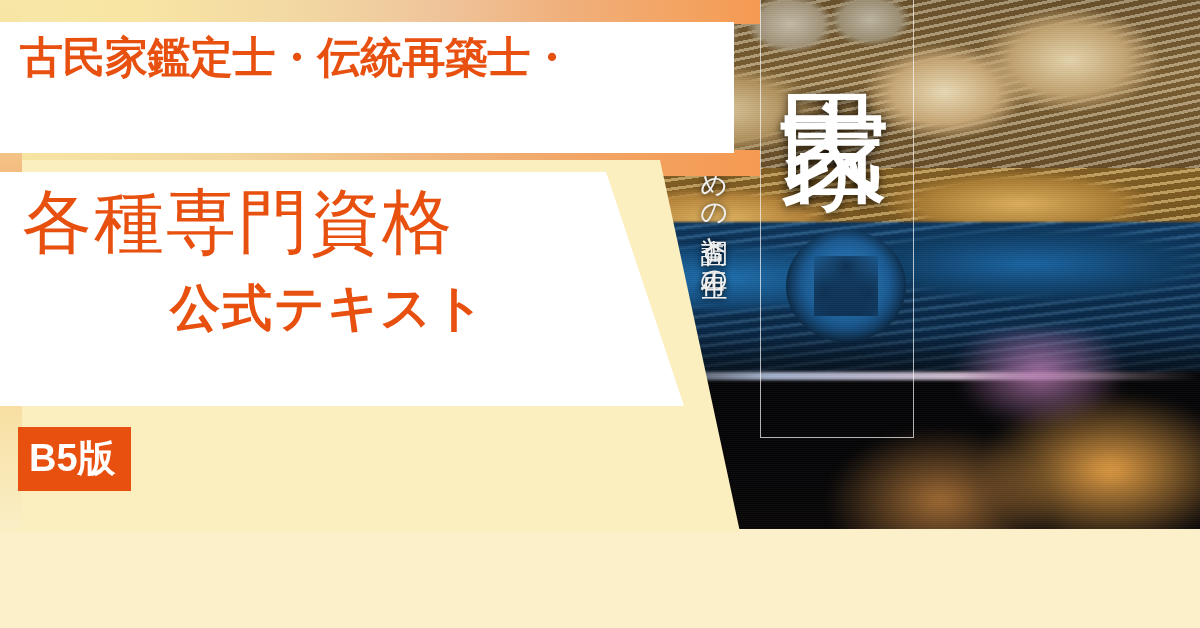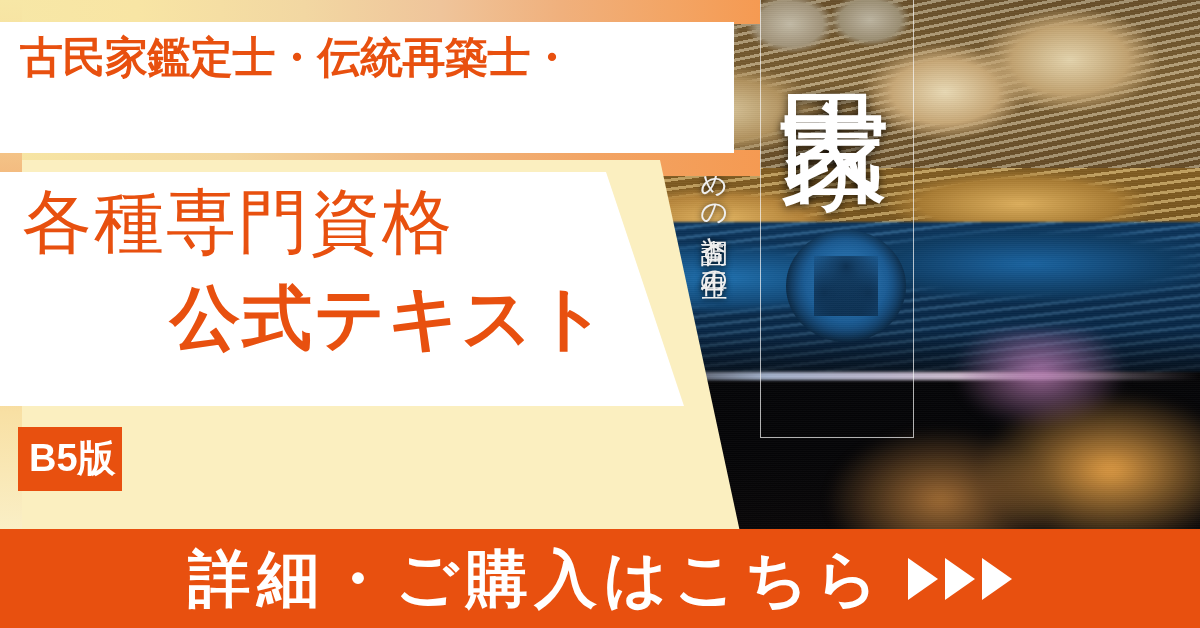--- a/index.html
+++ b/index.html
@@ -155,33 +155,33 @@
   }
   .cert-lines div{display:block;}
 
   .head-1{
     position:absolute;left:22px;top:187px;
     color:#E8500F;font-size:70px;font-weight:400;line-height:1;
     letter-spacing:2px;white-space:nowrap;
   }
   .head-2{
     position:absolute;left:170px;top:283px;
-    color:#E8500F;font-size:70px;font-weight:700;line-height:1;
+    color:#E8500F;font-size:50px;font-weight:700;line-height:1;
     letter-spacing:2px;white-space:nowrap;
   }
 
   
   .price-row{
     position:absolute;left:18px;top:428px;height:62px;
     display:flex;align-items:center;
   }
   .badge{
     background:#E8500F;color:#ffffff;
     font-size:38px;font-weight:700;line-height:1;
-    padding:12px 6px 14px 11px;letter-spacing:0px;white-space:nowrap;
+    padding:12px 15px 14px 11px;letter-spacing:0px;white-space:nowrap;
   }
   .price{
     margin-left:16px;color:#E8500F;
     font-size:47px;font-weight:400;line-height:1;
     letter-spacing:0px;white-space:nowrap;
   }
 
   
   .cta{
     position:absolute;left:0;top:529px;width:1200px;height:99px;
@@ -234,22 +234,14 @@
   </div>
 
   <div class="card-b"></div>
   <div class="head-1">各種専門資格</div>
   <div class="head-2">公式テキスト</div>
 
   <div class="price-row">
     <span class="badge">B5版</span>
   </div>
 
-  <div class="cta">
-    <span class="cta-text">詳細・ご購入はこちら</span>
-    <span class="cta-arrows">
-      <i></i>
-      <i></i>
-      <i></i>
-    </span>
-  </div>
 
 </div>
 
 </body></html>

